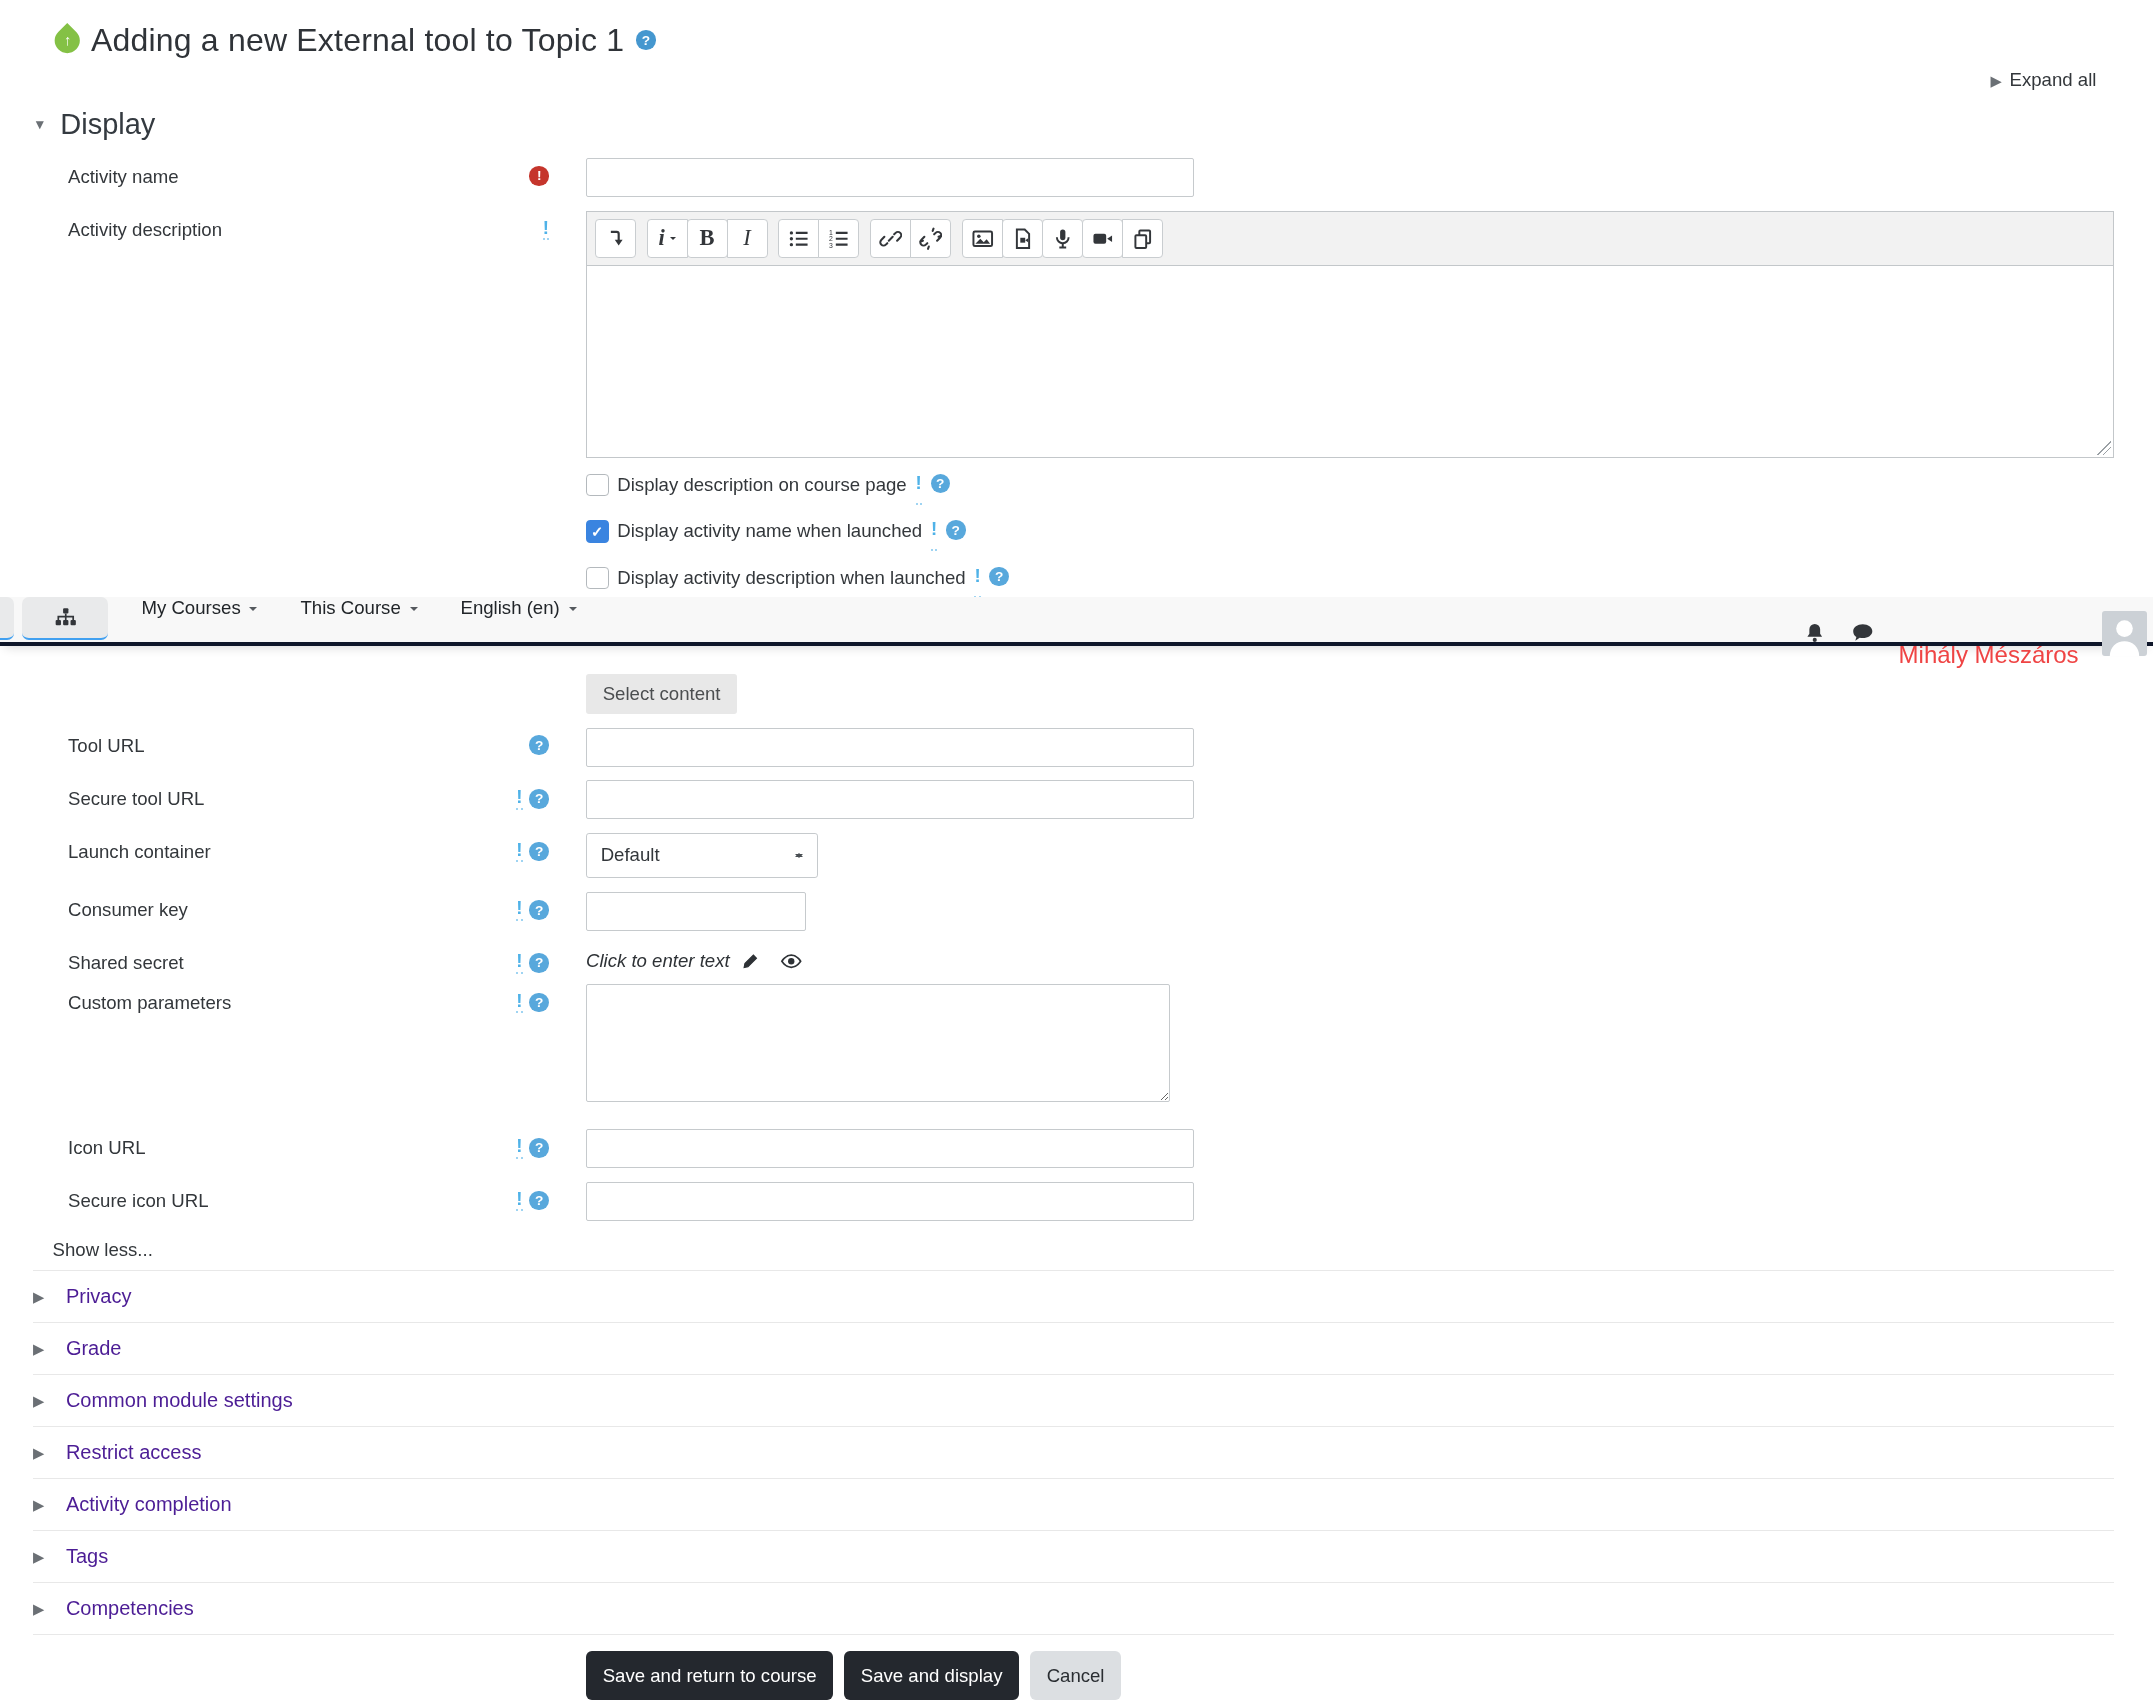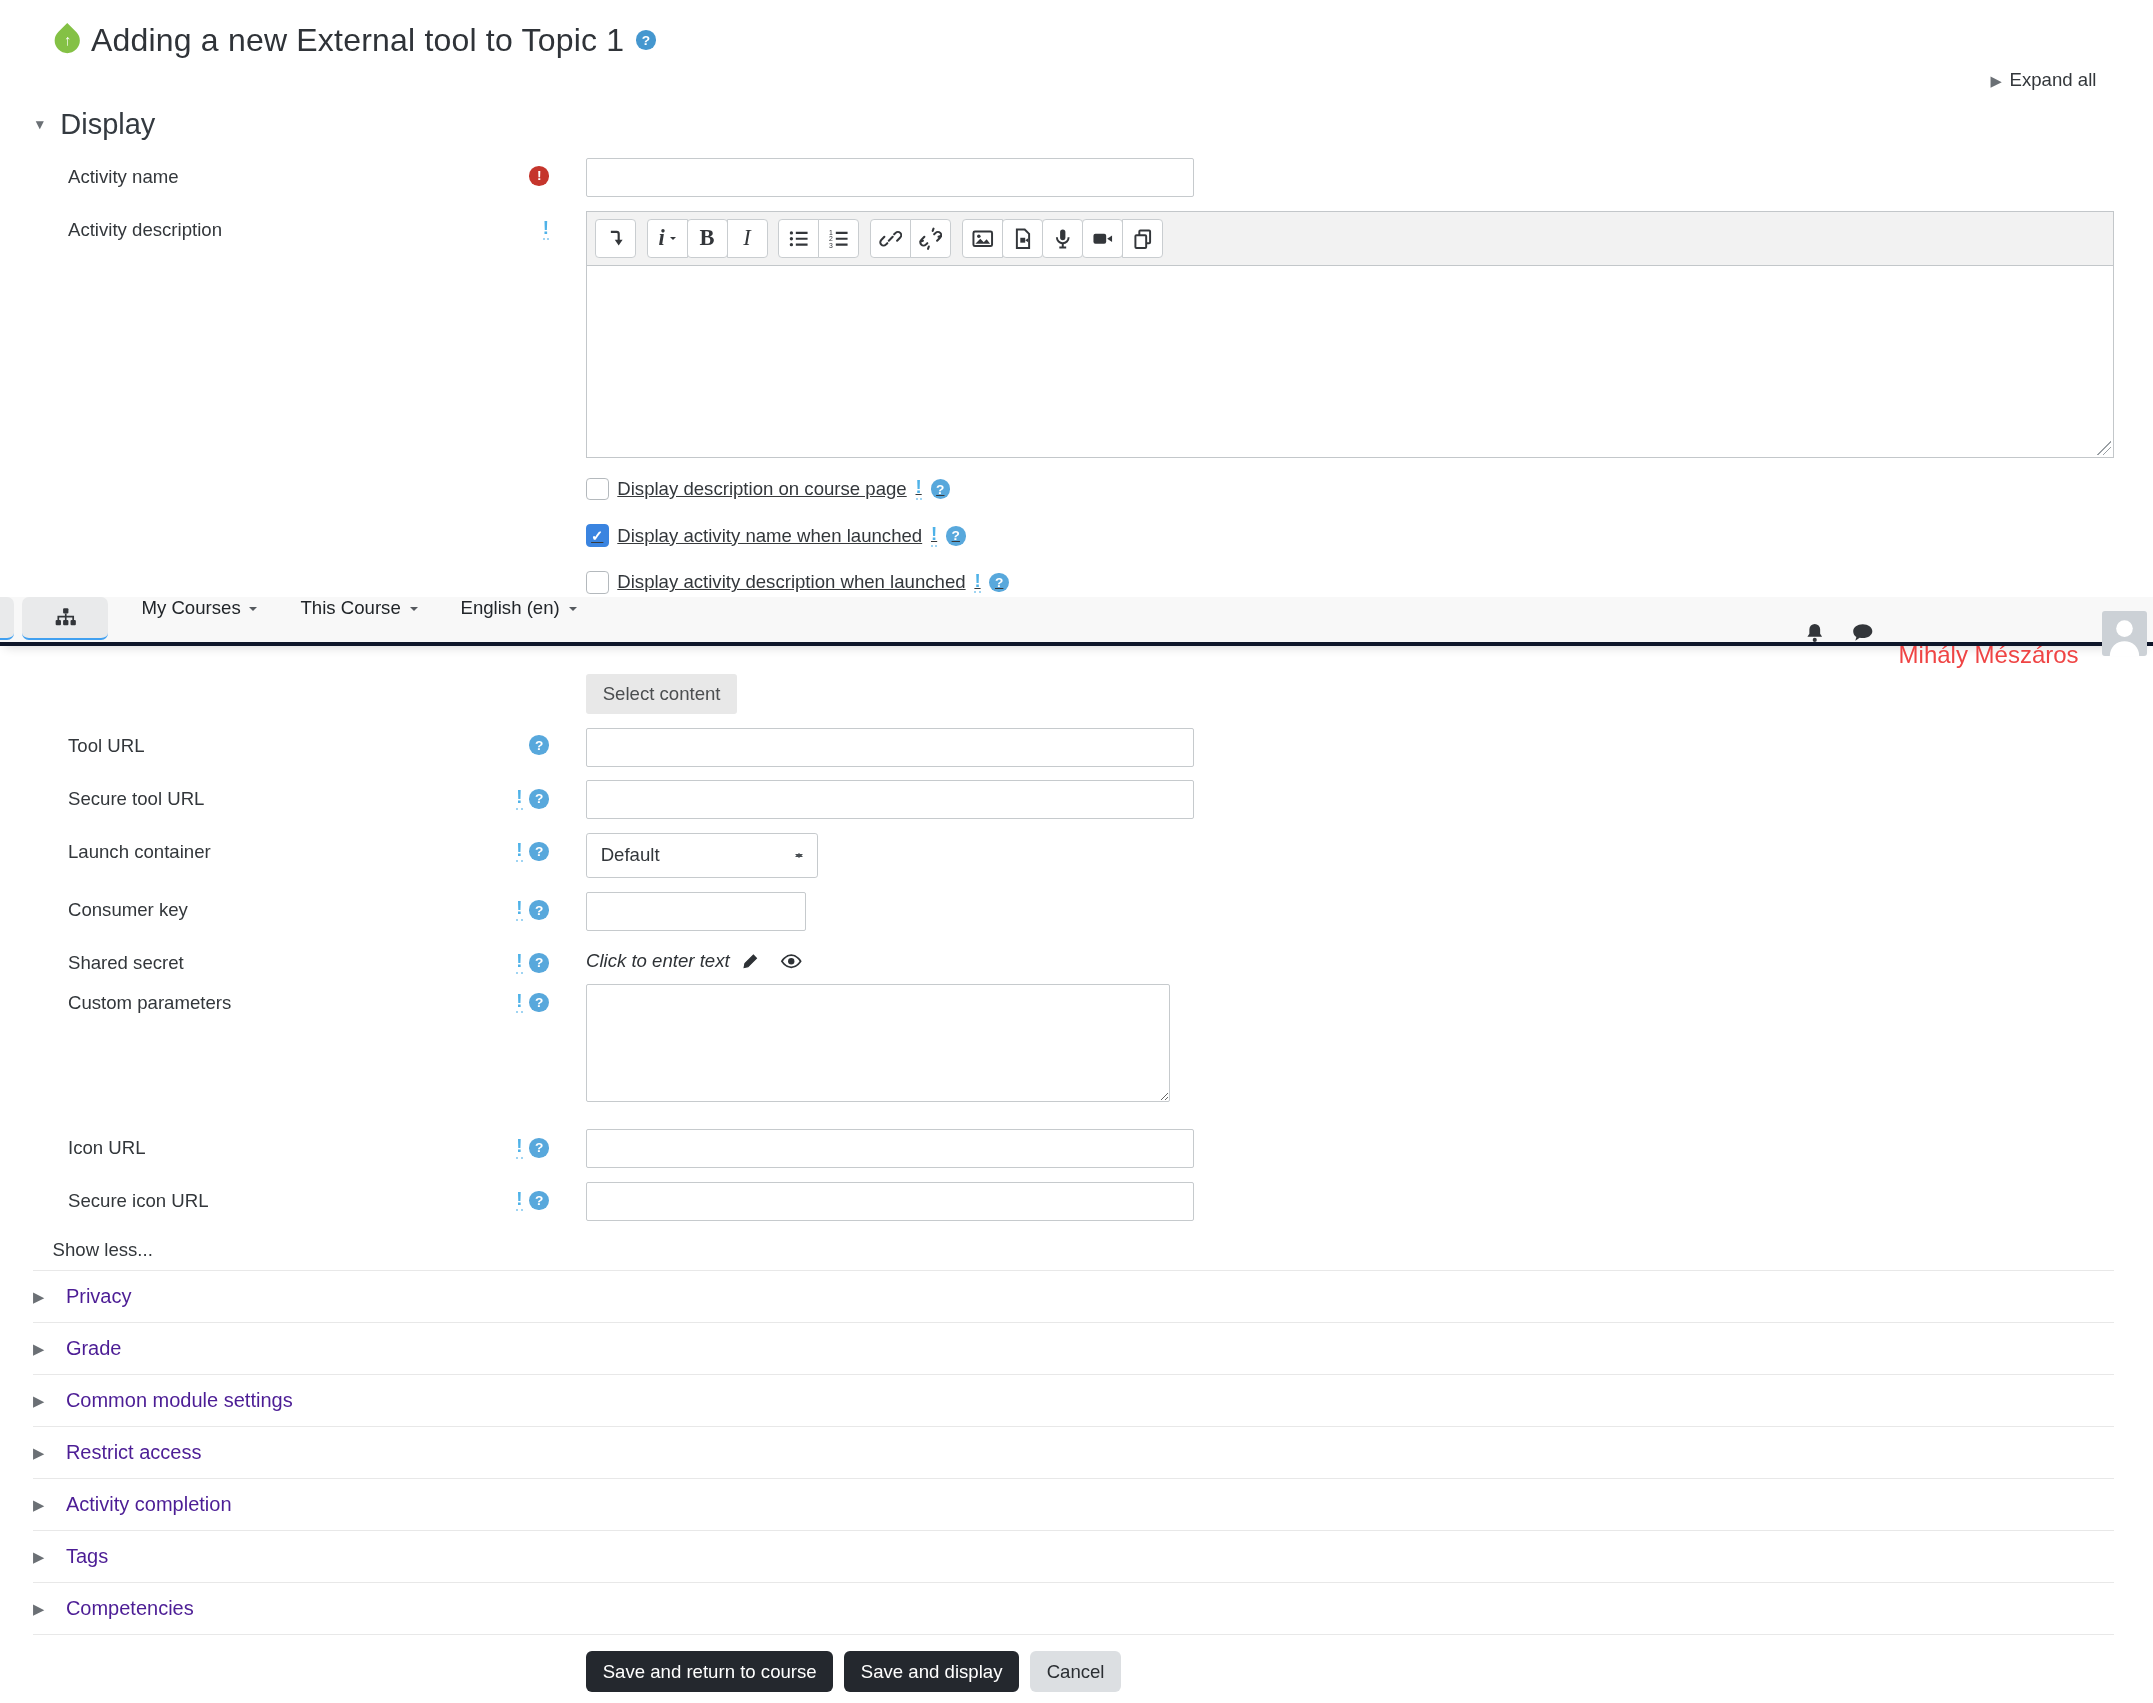--- a/index.html
+++ b/index.html
@@ -51,21 +51,21 @@
   .tchar { font-family:"Liberation Serif", serif; font-size:22.5px; color:#33363a; }
   .mini-caret { display:inline-block; border:3.9px solid transparent; border-top-color:#33363a;
     margin-left:4.9px; transform:translateY(2px); }
   .econtent { height:191px; background:#fff; position:relative; }
   .egrip { position:absolute; right:2px; bottom:2px; width:13.7px; height:13.7px;
     background:linear-gradient(135deg, transparent 50%, #9aa0a5 50%, #9aa0a5 57%, transparent 57%,
       transparent 68%, #9aa0a5 68%, #9aa0a5 75%, transparent 75%); cursor:nwse-resize; }
 
   
   .cb-block { margin-top:15.7px; }
-  .cbrow { display:flex; align-items:center; gap:8.8px; height:31px; margin-bottom:15.7px; margin-left:553px;text-decoration:underline; }
+  .cbrow { display:flex; gap:8.8px; height:31px; margin-bottom:15.7px; margin-left:553px; }
   .cb { width:22.5px; height:22.5px; border:1px solid #b4b9bd; border-radius:3.9px; background:#fff;
     display:flex; align-items:center; justify-content:center; cursor:pointer; flex:0 0 auto;
     color:#fff; font-size:14.7px; font-weight:bold; }
   .cb.checked { background:#3a84e0; border-color:#3a84e0; }
   .cblabel { font-size:18.6px; color:#33373b; }
 
   
   .ghost-row { margin-top:5.9px; height:47px; opacity:.38; }
   .fselect { display:inline-flex; justify-content:space-between; align-items:center; gap:13.7px;
     border:1px solid #c6cacd; background:#fff; border-radius:2.9px; height:45px; padding:0 13.7px;
@@ -101,21 +101,21 @@
   .show-less { margin-top:17.6px; margin-left:19.6px; font-size:18.6px; color:#33373b; cursor:pointer; display:inline-block; }
 
   
   .csec-list { margin-top:9.8px; border-bottom:1px solid #e8e8e8; }
   .csec { border-top:1px solid #e8e8e8; height:52px; display:flex; align-items:center; gap:21.6px; cursor:pointer; }
   .csec .caret-r { margin-left:0; }
   .csec-title { font-size:20px; font-weight:400; color:#4c1d95; }
 
   
   .actions { margin-top:15.7px; margin-left:553px; display:flex; gap:10.8px; }
-  .btn { border:none; border-radius:5.9px; padding:0 16.7px; height:41px; font-size:18.6px; cursor:pointer;text-align:right; }
+  .btn { border:none; border-radius:5.9px; padding:0 16.7px; height:49px; font-size:18.6px; cursor:pointer;text-align:right; }
   .btn.dark { background:#24282e; color:#fff; }
   .btn.light { background:#dcdfe2; color:#2a2e32; }
   svg { display:block; }
 </style>
 </head>
 <body>
 
 <div class="content">
 
   

